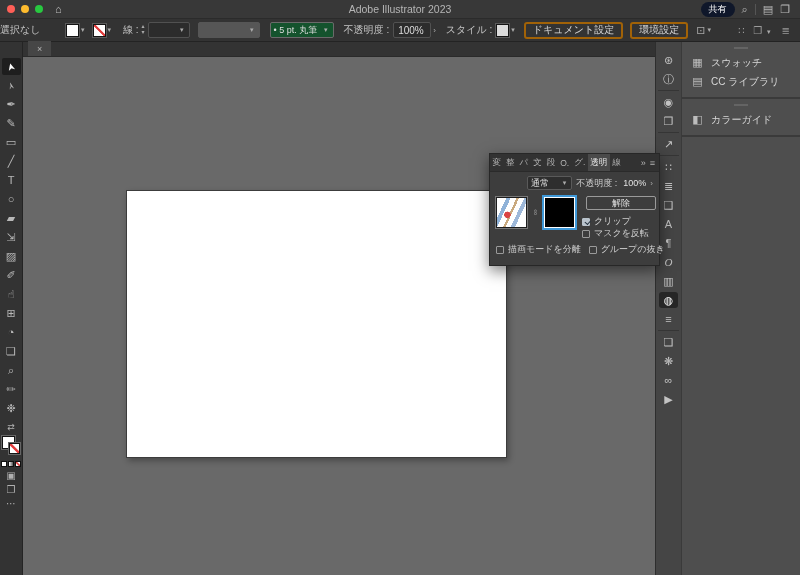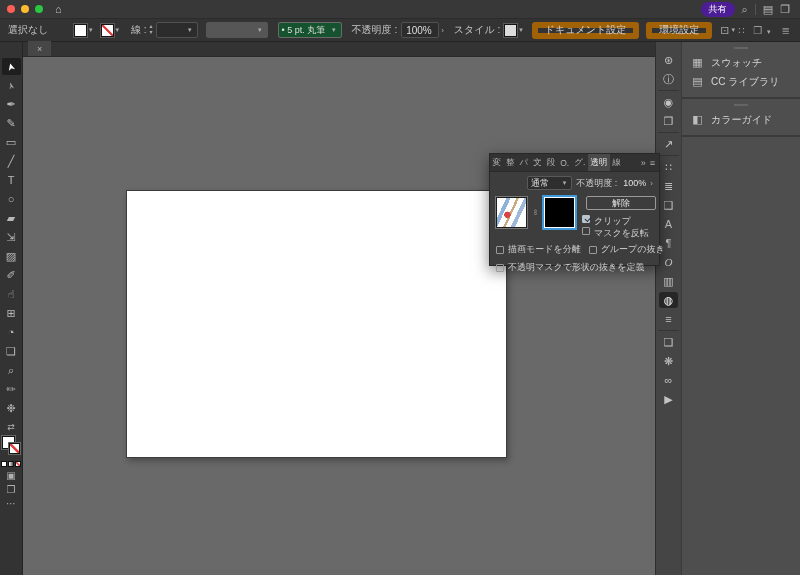--- a/index.html
+++ b/index.html
@@ -9,42 +9,42 @@
 
   
   .titlebar { position:absolute; left:0; top:0; width:800px; height:19px;
     background:#383838; display:flex; align-items:center; border-bottom:1px solid #2b2b2b; }
   .lights { display:flex; gap:6px; margin-left:7px; }
   .light { width:8px; height:8px; border-radius:50%; }
   .light.r{background:#ff5f57}.light.y{background:#febc2e}.light.g{background:#28c840}
   .home { color:#b9b9b9; font-size:11px; margin-left:12px; line-height:1; }
   .apptitle { position:absolute; left:0; right:0; text-align:center; color:#b5b5b5; font-size:10.5px; }
   .tb-right { margin-left:auto; display:flex; align-items:center; gap:7px; margin-right:10px; z-index:2; }
-  .share-btn { background:#4c1d95; color:#fff; font-size:9px; padding:1px 8px; border-radius:8px; }
+  .share-btn { background:#0f172a; color:#fff; font-size:9px; padding:1px 8px; border-radius:8px; }
   .tb-ic { color:#b9b9b9; font-size:11px; line-height:1; }
   .tb-sep { width:1px; height:11px; background:#555; }
 
   
   .controlbar { position:absolute; left:0; top:19px; width:800px; height:23px;
     background:#333333; border-bottom:1px solid #232323; display:flex; align-items:center;
     color:#c5c5c5; font-size:10px; }
-  .cb-status { margin-left:8px; width:66px;font-family:Liberation Serif, serif; }
+  .cb-status { width:66px;font-family:Liberation Serif, serif; }
   .swatch { width:13px; height:13px; background:#fff; border:1px solid #141414; box-shadow:0 0 0 1px #5a5a5a; }
   .swatch.none { background:linear-gradient(to top right,#fff 42%,#e03a3a 46%,#e03a3a 56%,#fff 60%); }
   .chev { color:#aaa; font-size:7px; margin:0 2px 0 2px; }
   .cb-label { margin-left:10px; white-space:nowrap; }
   .stepper { display:flex; flex-direction:column; font-size:6px; color:#aaa; line-height:.95; margin-left:3px; }
   .dd { height:16px; background:#2c2c2c; border:1px solid #515151; border-radius:2px;
     display:flex; align-items:center; justify-content:space-between; padding:0 3px; }
   .dd.dis { background:#565656; border-color:#565656; }
   .dd.brush { background:#14532d; border-color:#6a6a6a; color:#ddd; }
   .valbox { height:16px; background:#2c2c2c; border:1px solid #515151; border-radius:2px;
     display:flex; align-items:center; padding:0 4px; color:#ddd; }
   .gt { color:#aaa; font-size:8px; margin-left:2px; }
-  .cb-btn { height:17px; border:6px solid #a16207; border-radius:3px; color:#d6d6d6;
+  .cb-btn { height:17px; border:2px solid #a16207; border-radius:3px; color:#d6d6d6;
     display:flex; align-items:center; padding:0 7px; margin-left:7px; white-space:nowrap; }
   .cb-righticons { margin-left:auto; display:flex; align-items:center; gap:9px; margin-right:10px; color:#9c9c9c; font-size:10px; }
 
   
   .toolbar { position:absolute; left:0; top:42px; width:23px; height:533px;
     background:#333333; border-right:1px solid #242424; display:flex; flex-direction:column;
     align-items:center; padding-top:16px; }
   .tool { width:19px; height:17px; display:flex; align-items:center; justify-content:center;
     color:#b8b8b8; font-size:11px; }
   .tool .tg { display:inline-block; }
@@ -106,21 +106,21 @@
   .thumb-art { position:absolute; left:2px; top:2px; width:31px; height:31px; border:1px solid #1d1d1d;
     box-shadow:0 0 0 1px #787878; background:
       radial-gradient(circle at 36% 58%, #d94343 0 3px, rgba(0,0,0,0) 3.5px),
       linear-gradient(115deg, rgba(0,0,0,0) 22%, #8fb2d8 22% 32%, rgba(0,0,0,0) 32% 46%, #c9a97e 46% 52%, rgba(0,0,0,0) 52% 64%, #9db8d9 64% 74%, rgba(0,0,0,0) 74%),
       #ffffff; }
   .thumb-link { position:absolute; left:38px; top:13px; color:#9a9a9a; font-size:8px; transform:rotate(90deg); }
   .thumb-mask { position:absolute; left:48px; top:0; width:35px; height:35px; background:#000;
     border:2px solid #3f99d9; box-shadow:inset 0 0 0 1px #fff; }
   .release-btn { position:absolute; left:92px; top:1px; width:70px; height:14px; border:1px solid #9a9a9a;
     border-radius:2px; display:flex; align-items:center; justify-content:center; color:#e0e0e0; }
-  .cbrow { position:absolute; left:88px; display:flex; gap:4px; }
+  .cbrow { position:absolute; left:88px; display:flex; align-items:center; gap:4px; }
   .cbrow.r1 { top:20px; } .cbrow.r2 { top:32px; }
   .cb { width:8px; height:8px; border:1px solid #9a9a9a; border-radius:1px; position:relative; flex:none; }
   .cb.checked { background:#b9c3cc; border-color:#b9c3cc; }
   .cb.checked::after { content:""; position:absolute; left:1.5px; top:1px; width:4px; height:2.5px;
     border-left:1.5px solid #24323f; border-bottom:1.5px solid #24323f; transform:rotate(-48deg); }
   .optrow { display:flex; align-items:center; gap:4px; margin:5px 0 0 6px; white-space:nowrap; }
   .optrow .gap { width:8px; }
 
   .g { line-height:1; }
 </style>
@@ -129,20 +129,21 @@
 
 <div id="app">
 
   <div class="titlebar">
     <div class="lights">
       <span class="light r"></span>
       <span class="light y"></span>
       <span class="light g"></span>
     </div>
     <span class="home g">⌂</span>
+    <span class="apptitle">Adobe Illustrator 2023</span>
     <div class="tb-right">
       <span class="share-btn">共有</span>
       <span class="tb-ic">⌕</span>
       <span class="tb-sep"></span>
       <span class="tb-ic">▤</span>
       <span class="tb-ic">❐</span>
     </div>
   </div>
 
   <div class="controlbar">
@@ -478,19 +479,15 @@
         <span>マスクを反転</span>
       </div>
     </div>
     <div class="optrow">
       <span class="cb"></span>
       <span>描画モードを分離</span>
       <span class="gap"></span>
       <span class="cb"></span>
       <span>グループの抜き</span>
     </div>
-    <div class="optrow">
-      <span class="cb"></span>
-      <span>不透明マスクで形状の抜きを定義</span>
-    </div>
   </div>
 
 </div>
 
 </body></html>

